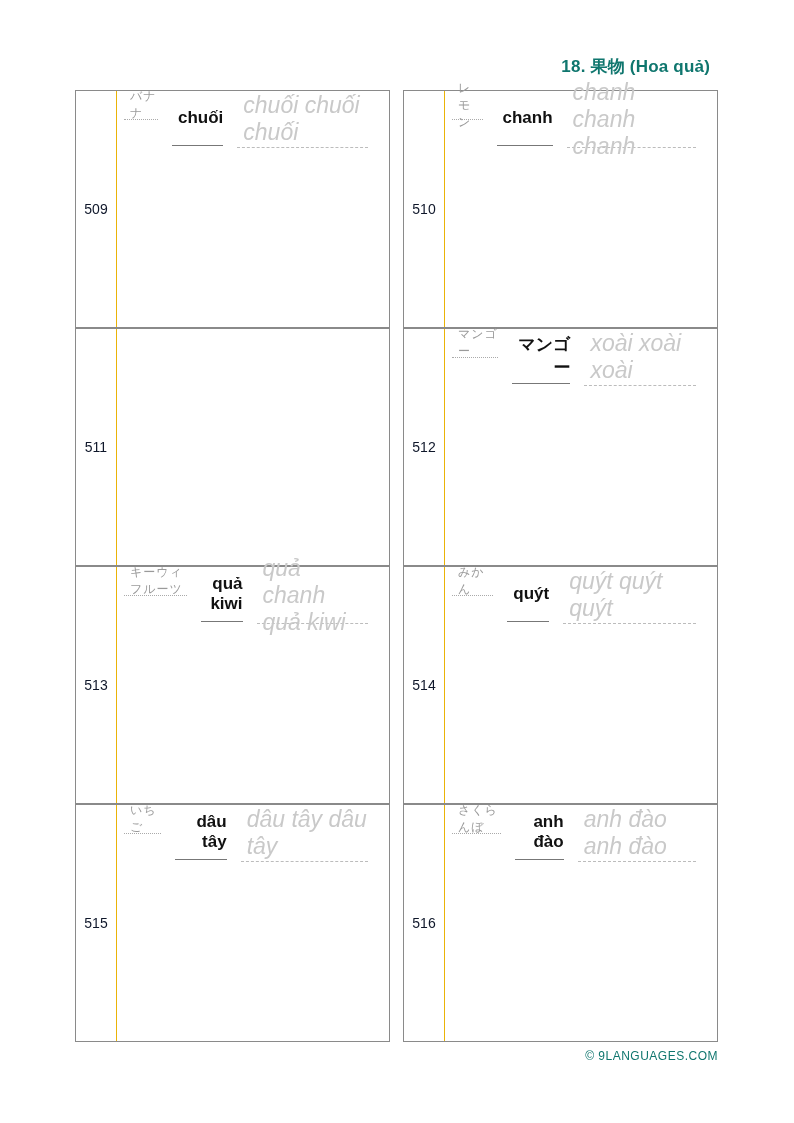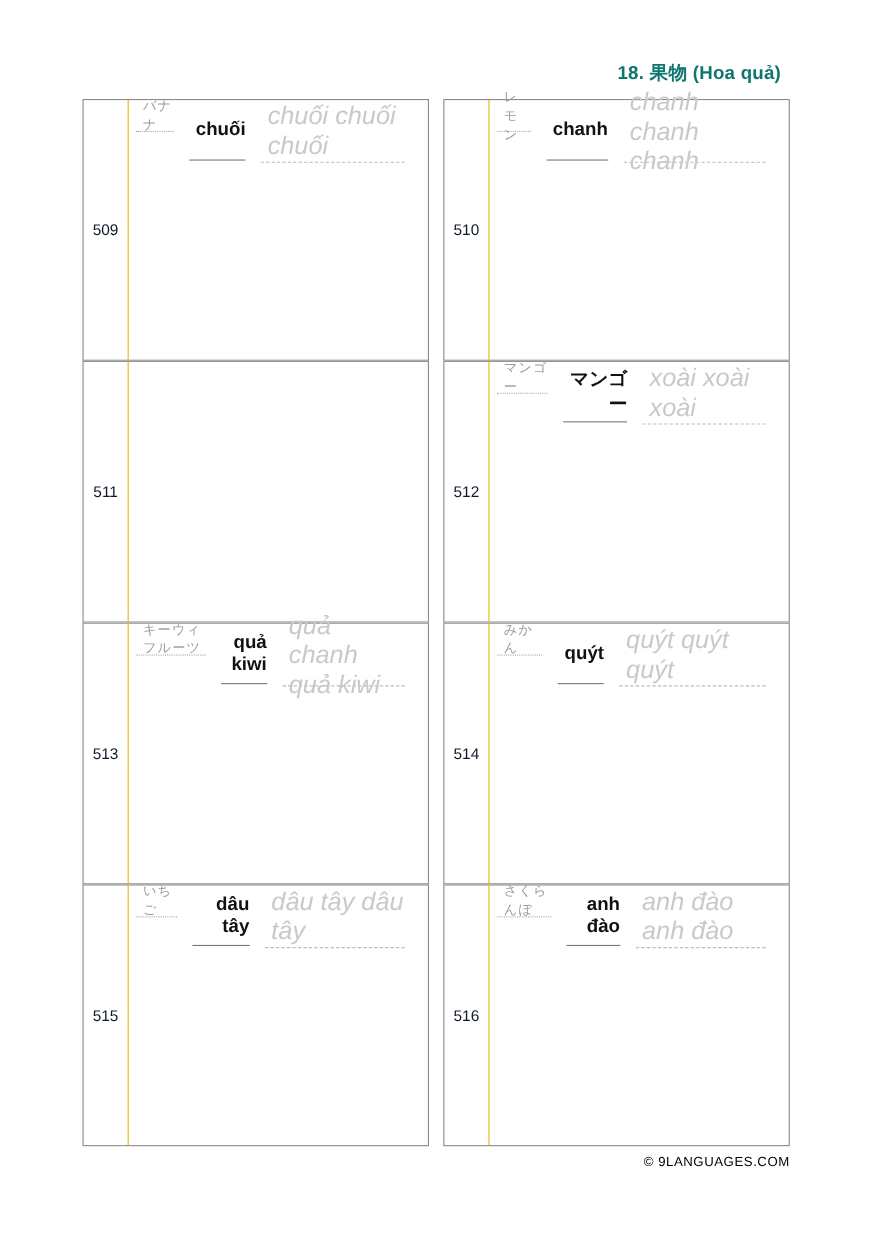--- a/index.html
+++ b/index.html
@@ -111,21 +111,21 @@
     right: 0;
     text-align: center;
     font-size: 13px;
     color: #333333;
   }
   .copyright {
     position: absolute;
     right: 0;
     top: 1px;
     font-size: 12px;
-    color: #000000;
+    color: #0f766e;
     letter-spacing: 0.5px;
   }
 </style>
 </head>
 <body>
 
 <div class="page">
 
   <div class="header">18. 果物 (Hoa quả)</div>
 

